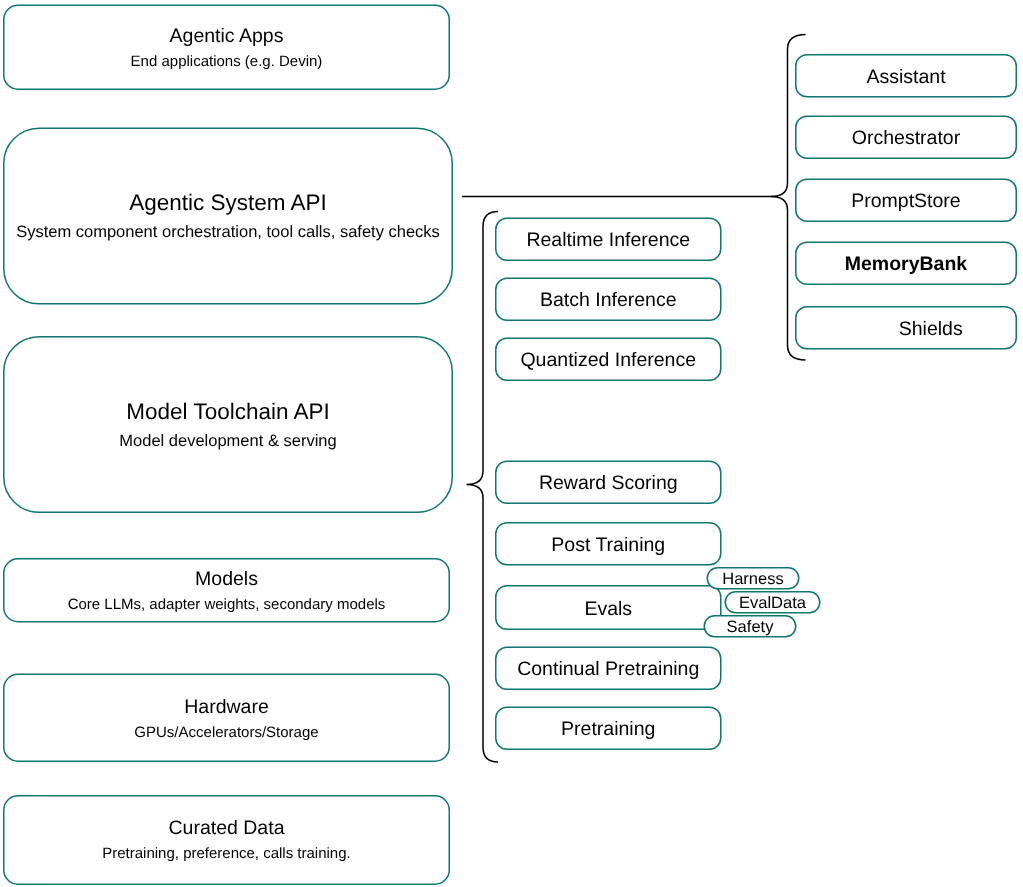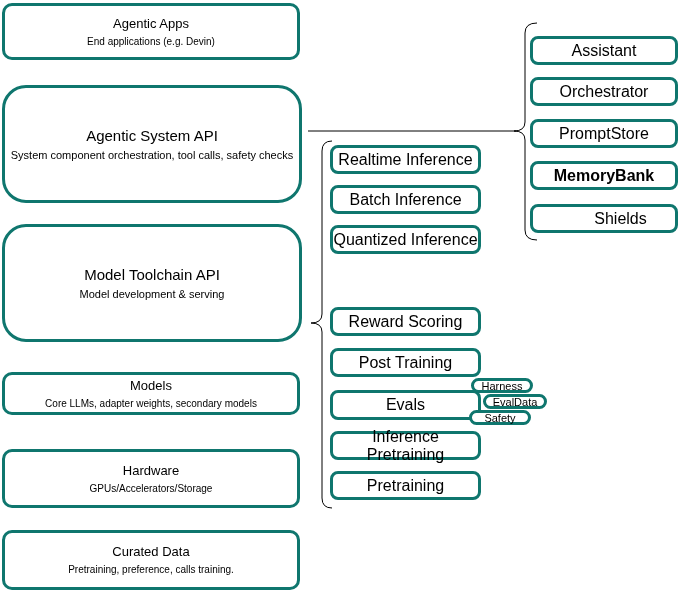--- a/index.html
+++ b/index.html
@@ -7,37 +7,37 @@
     position:relative;
     width:682px;height:591px;
     background:#ffffff;
     font-family:"Liberation Sans", sans-serif;
     color:#000;
     overflow:hidden;
   }
   .node{
     position:absolute;
     box-sizing:border-box;
-    border:3px solid #0f766e;
+    border:1px solid #0f766e;
     background:#fff;
     display:flex;
     flex-direction:column;
     align-items:center;
     justify-content:center;
     text-align:center;
   }
   .stack-node{border-radius:10px;}
   .stack-node.big{border-radius:24px;}
   .stack-node .node-title{font-size:13px;line-height:16px;}
   .stack-node.big .node-title{font-size:15px;line-height:18px;}
   .stack-node .node-subtitle{font-size:10px;line-height:13px;margin-top:3px;}
   .stack-node.big .node-subtitle{font-size:11px;line-height:14px;margin-top:3px;}
   .pill{
     border-radius:8px;
-    font-size:16px;
+    font-size:13px;
     z-index:2;
   }
   .tag{
     border-radius:9px;
     font-size:11px;
     z-index:3;
   }
   #connector-layer{
     position:absolute;left:0;top:0;z-index:1;
     pointer-events:none;
@@ -86,21 +86,21 @@
     <div class="node-title">Curated Data</div>
     <div class="node-subtitle">Pretraining, preference, calls training.</div>
   </div>
 
   <div class="node pill" style="left:330px;top:145px;width:151px;height:29px;">Realtime Inference</div>
   <div class="node pill" style="left:330px;top:185px;width:151px;height:29px;">Batch Inference</div>
   <div class="node pill" style="left:330px;top:225px;width:151px;height:29px;">Quantized Inference</div>
   <div class="node pill" style="left:330px;top:307px;width:151px;height:29px;">Reward Scoring</div>
   <div class="node pill" style="left:330px;top:348px;width:151px;height:29px;">Post Training</div>
   <div class="node pill" style="left:330px;top:390px;width:151px;height:30px;">Evals</div>
-  <div class="node pill" style="left:330px;top:431px;width:151px;height:29px;">Inference Pretraining</div>
+  <div class="node pill" style="left:330px;top:431px;width:151px;height:29px;">Continual Pretraining</div>
   <div class="node pill" style="left:330px;top:471px;width:151px;height:29px;">Pretraining</div>
 
   <div class="node tag" style="left:471px;top:378px;width:62px;height:15px;">Harness</div>
   <div class="node tag" style="left:483px;top:394px;width:64px;height:15px;">EvalData</div>
   <div class="node tag" style="left:469px;top:410px;width:62px;height:15px;">Safety</div>
 
   <div class="node pill" style="left:530px;top:36px;width:148px;height:29px;">Assistant</div>
   <div class="node pill" style="left:530px;top:77px;width:148px;height:29px;">Orchestrator</div>
   <div class="node pill" style="left:530px;top:119px;width:148px;height:29px;">PromptStore</div>
   <div class="node pill" style="left:530px;top:161px;width:148px;height:29px;font-weight:bold;">MemoryBank</div>

